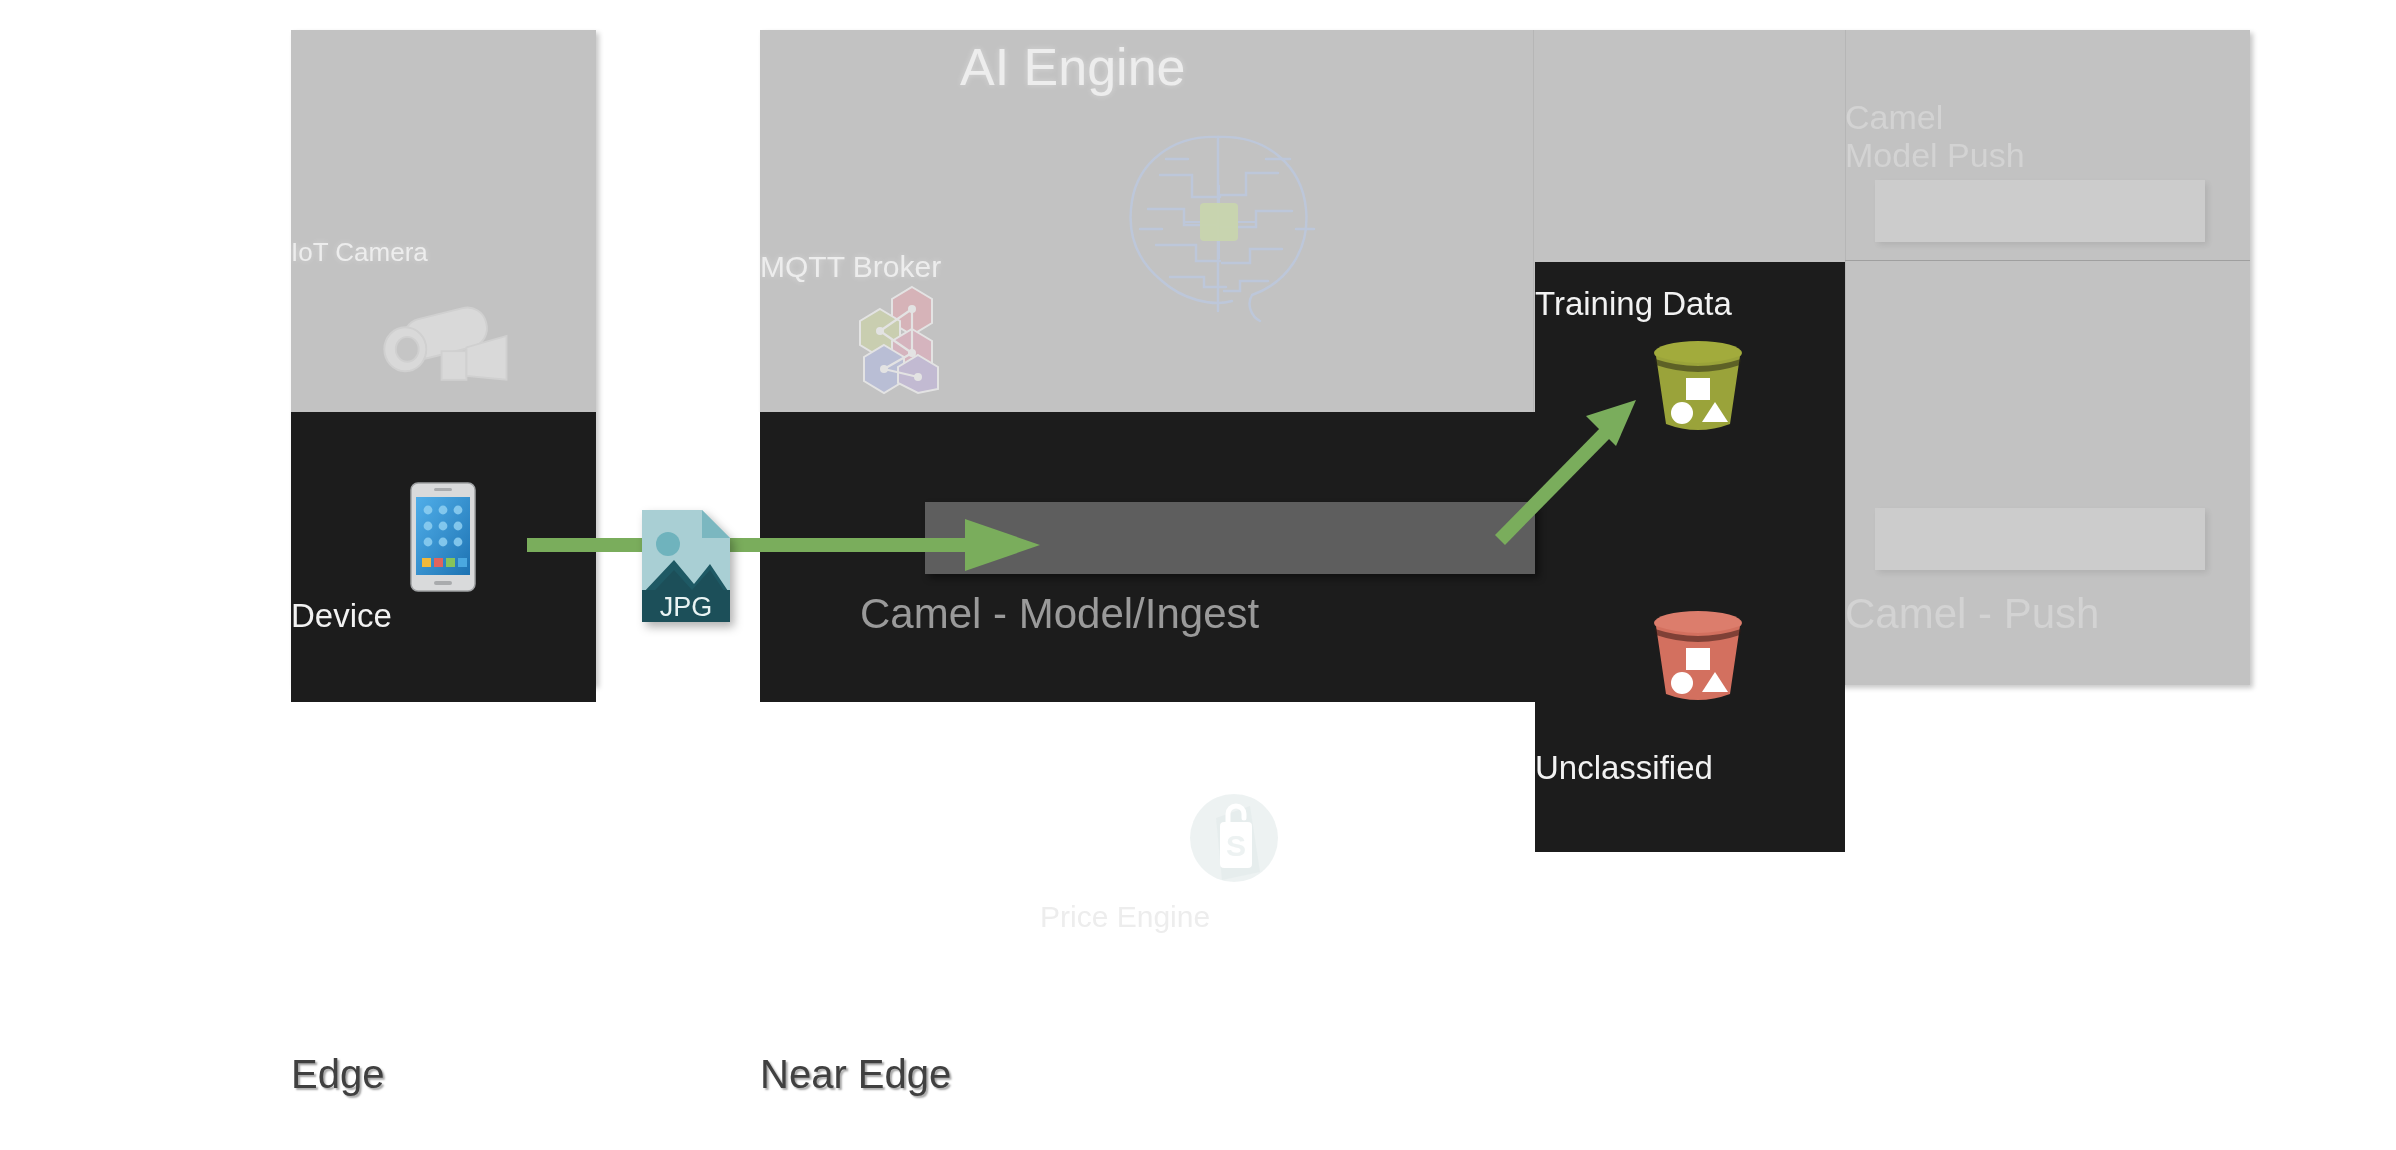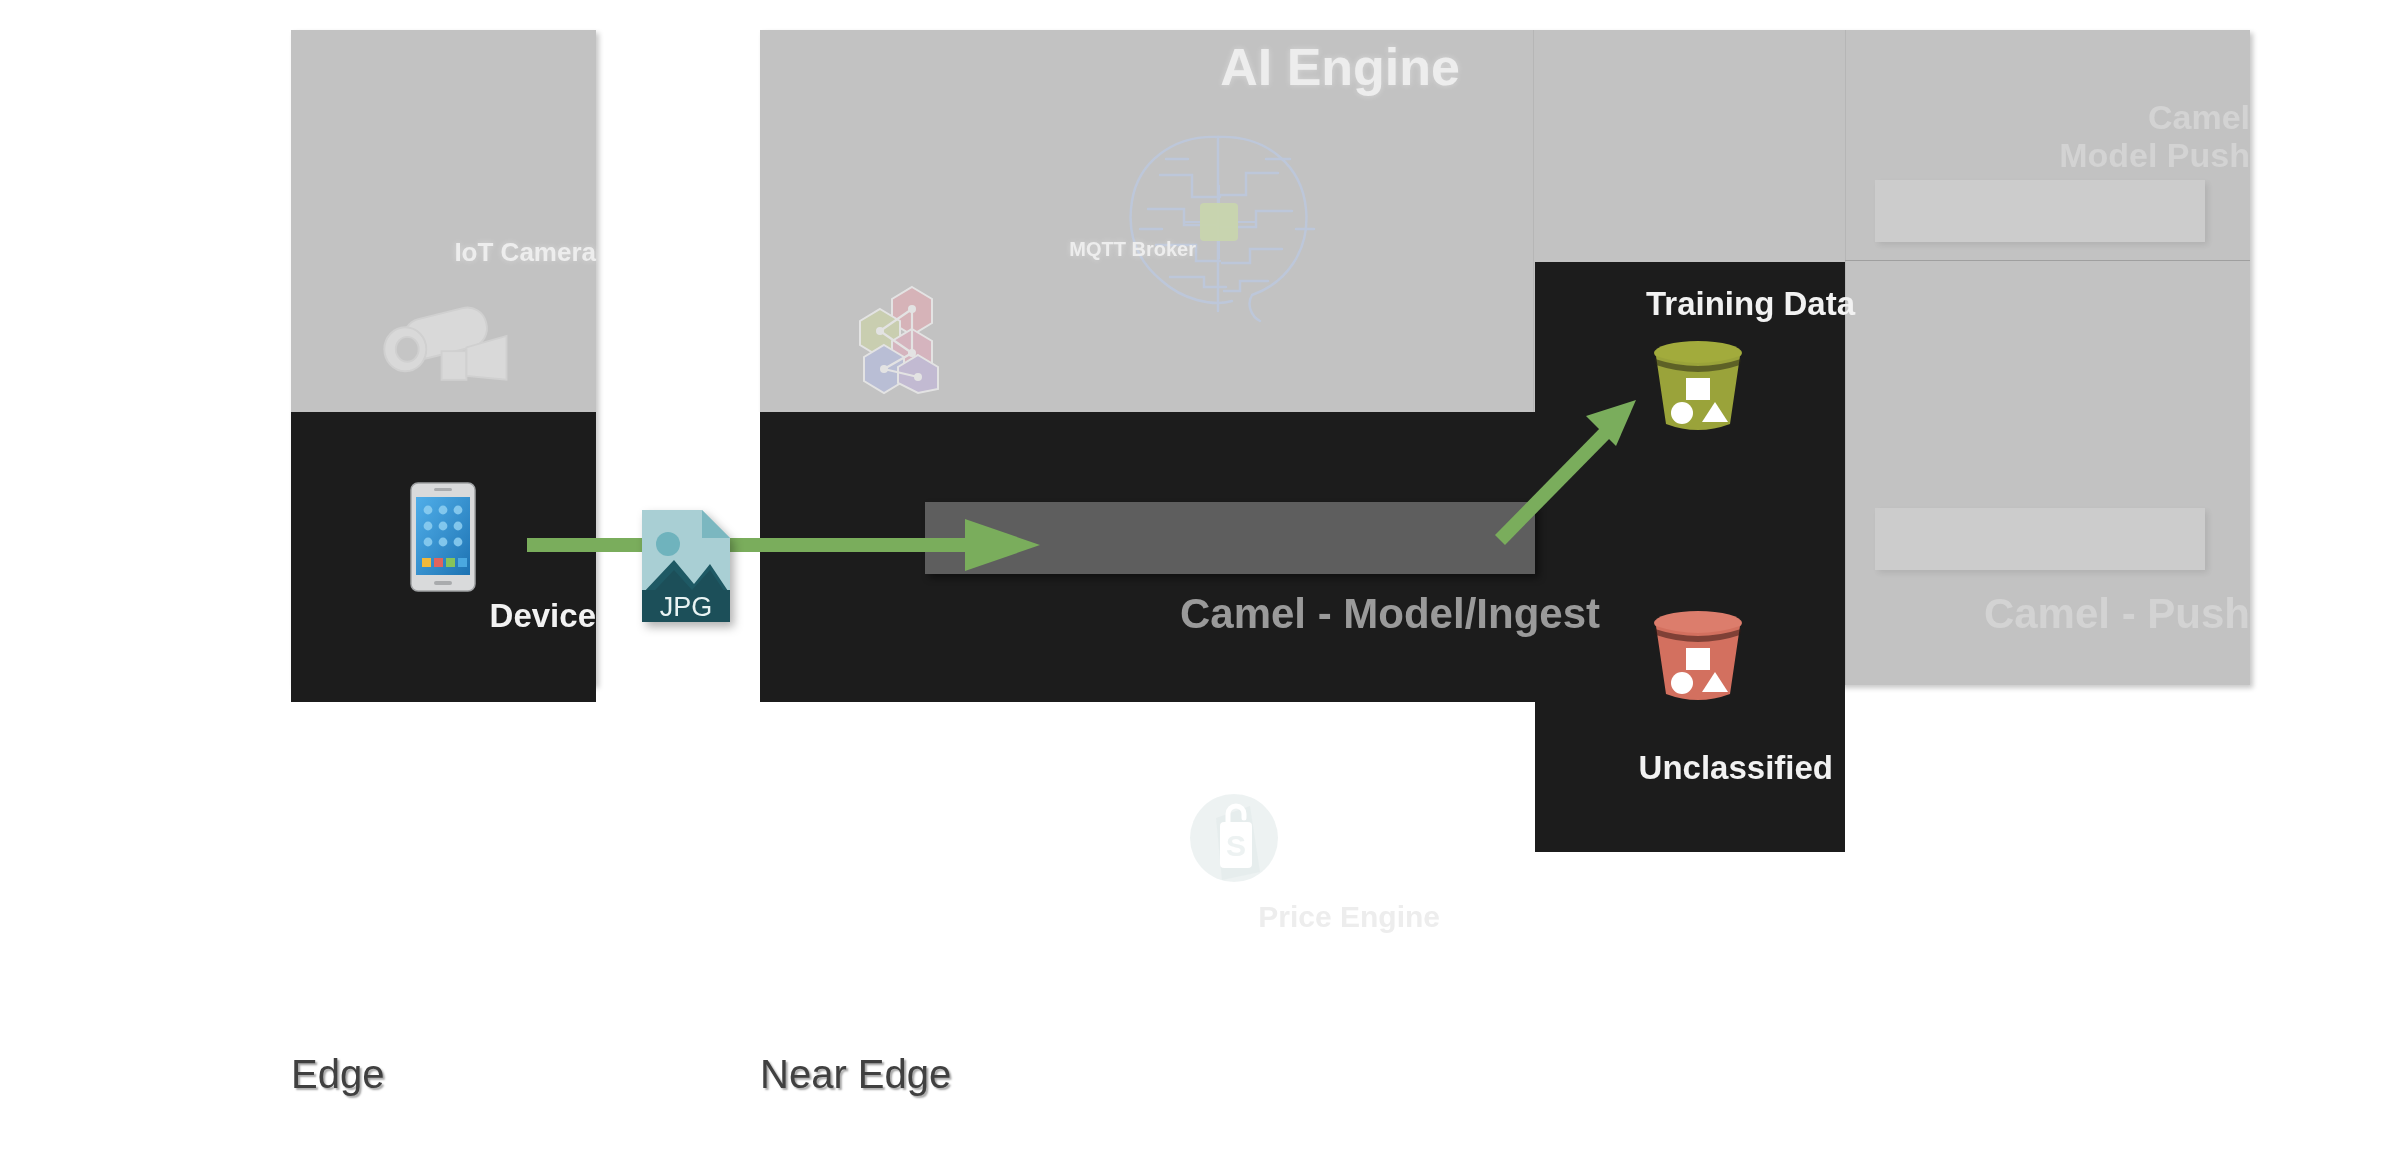--- a/index.html
+++ b/index.html
@@ -11,22 +11,22 @@
   .zone{position:absolute;background:#c2c2c2;}
   .zone-shadow{box-shadow:3px 3px 5px rgba(0,0,0,.22);}
   .zone-label{position:absolute;font-size:40px;color:#404040;
               text-align:left;text-shadow:2px 2px 2px rgba(0,0,0,.35);
               white-space:nowrap;}
 
   
   .darkband{position:absolute;background:#1c1c1c;}
 
   
-  .node-title{position:absolute;text-align:right;white-space:pre-line;
-              line-height:1.12;font-weight:bold;}
+  .node-title{position:absolute;text-align:left;white-space:pre-line;
+              line-height:1.12;}
   .t-onlight{color:#ededed;text-shadow:0 0 6px rgba(255,255,255,.35);}
   .t-ondark{color:#f2f2f2;}
   .t-ghost{color:#d3d3d3;}
 
   
   .pipebar{position:absolute;background:#5e5e5e;box-shadow:4px 4px 7px rgba(0,0,0,.45);}
   .pipebar.ghost{background:#d0d0d0;opacity:.72;box-shadow:3px 3px 6px rgba(0,0,0,.12);}
 
   
   .arrows{position:absolute;left:0;top:0;width:2396px;height:1150px;
@@ -127,21 +127,21 @@
       <rect x="100" y="78" width="38" height="38" rx="4" fill="#cfe89a" opacity=".95"></rect>
       <g stroke="#b9cdf2" stroke-width="2">
         <path d="M119 60 L119 78"></path>
           <path d="M119 116 L119 134"></path>
         <path d="M100 97 L84 97"></path>
           <path d="M138 97 L156 97"></path>
       </g>
     </svg>
   </div>
 
-  <div class="node-title t-onlight" style="left:760px;top:238px;width:420px;font-size:20px;margin-left:16px;">MQTT Broker</div>
+  <div class="node-title t-onlight" style="left:760px;top:250px;width:420px;font-size:30px;">MQTT Broker</div>
   <div class="icon-abs" style="left:852px;top:283px;width:120px;height:112px;opacity:.55;">
     <svg viewBox="0 0 120 112" width="120" height="112">
       <g stroke="#ffffff" stroke-width="2">
         <polygon points="60,4 80,16 80,40 60,52 40,40 40,16" fill="#e8a7b0"></polygon>
         <polygon points="28,26 48,38 48,62 28,74 8,62 8,38" fill="#cfd8a3"></polygon>
         <polygon points="60,46 80,58 80,82 60,94 40,82 40,58" fill="#e5a9bb"></polygon>
         <polygon points="32,62 52,74 52,98 32,110 12,98 12,74" fill="#b3bbe6"></polygon>
         <polygon points="66,72 86,84 86,106 66,110 46,100 46,84" fill="#c3b4e0"></polygon>
       </g>
       <g fill="#ffffff">

